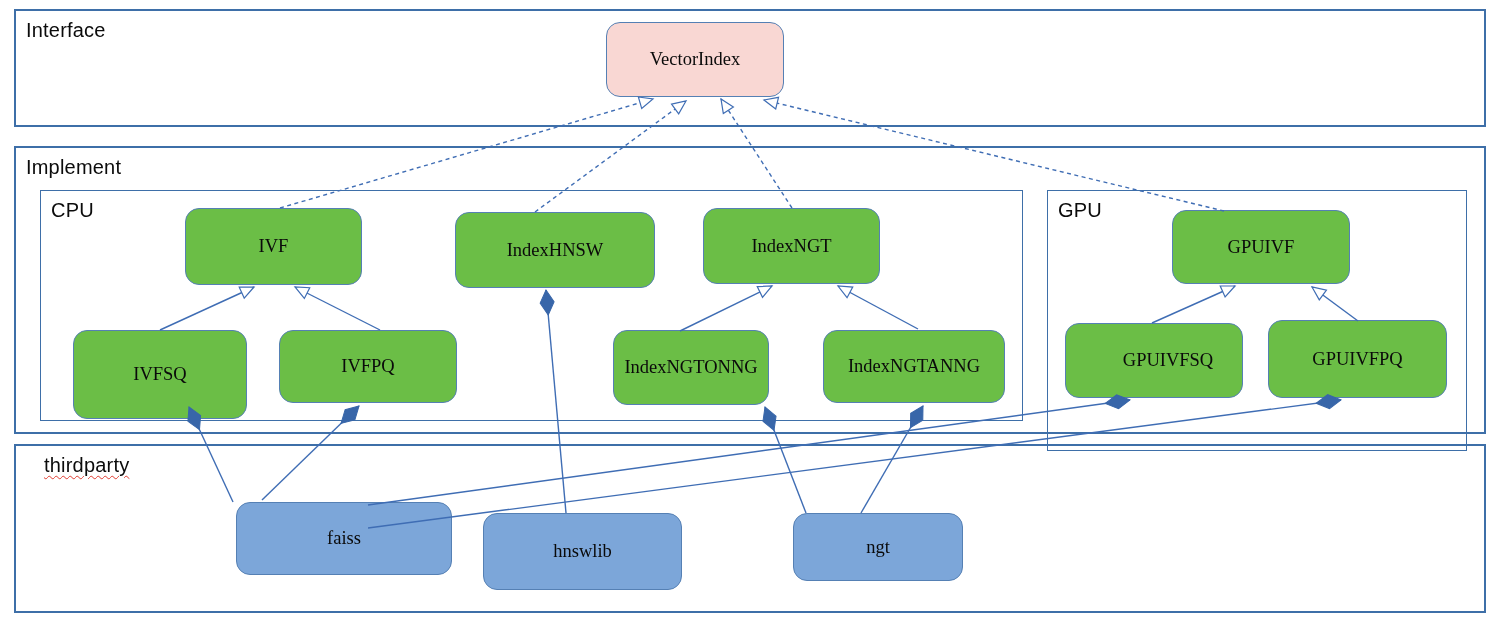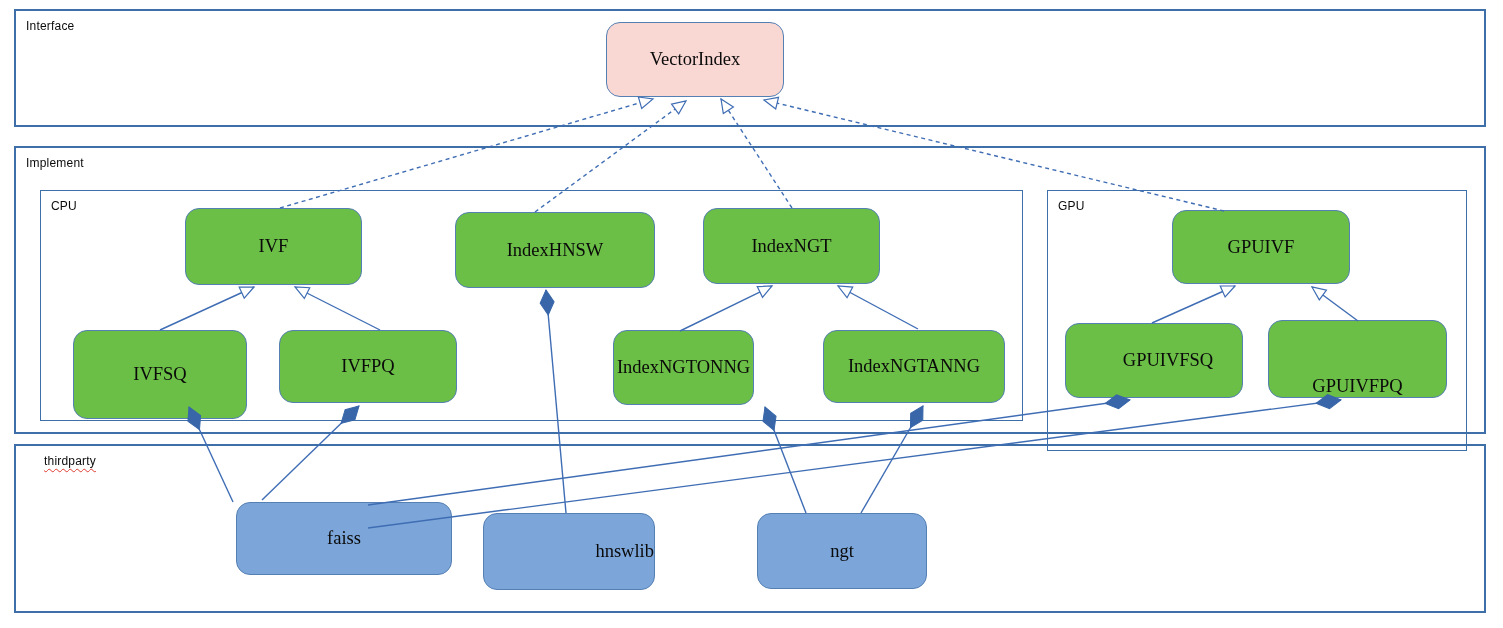--- a/index.html
+++ b/index.html
@@ -13,21 +13,21 @@
   .container{
     position:absolute;
     border:2px solid var(--container-border);
     background:transparent;
     box-sizing:border-box;
   }
   .container.inner{border-width:1.5px;}
   .container-label{
     display:inline-block;
     margin:8px 0 0 10px;
-    font-size:12px;
+    font-size:20px;
     color:#0b0b0b;
     letter-spacing:0.2px;
   }
   .container-label.squiggle{
     text-decoration:underline wavy var(--spell-red);
     text-decoration-thickness:1px;
     text-underline-offset:3px;
     margin-left:28px;
   }
   .node{
@@ -98,37 +98,37 @@
     </div>
     <div class="node implementation" style="left: 703px; top: 208px; width: 177px; height: 76px;">
       <span>IndexNGT</span>
     </div>
     <div class="node implementation" style="left: 73px; top: 330px; width: 174px; height: 89px;">
       <span>IVFSQ</span>
     </div>
     <div class="node implementation" style="left: 279px; top: 330px; width: 178px; height: 73px;">
       <span>IVFPQ</span>
     </div>
-    <div class="node implementation" style="left: 613px; top: 330px; width: 141px; height: 75px;">
+    <div class="node implementation" style="left: 613px; top: 330px; width: 156px; height: 75px;">
       <span>IndexNGTONNG</span>
     </div>
     <div class="node implementation" style="left: 823px; top: 330px; width: 182px; height: 73px;">
       <span>IndexNGTANNG</span>
     </div>
     <div class="node implementation" style="left: 1172px; top: 210px; width: 178px; height: 74px;">
       <span>GPUIVF</span>
     </div>
     <div class="node implementation" style="left: 1065px; top: 323px; width: 178px; height: 75px; padding-left: 28px;">
       <span>GPUIVFSQ</span>
     </div>
-    <div class="node implementation" style="left: 1268px; top: 320px; width: 179px; height: 78px; align-items: flex-end;">
+    <div class="node implementation" style="left: 1268px; top: 320px; width: 179px; height: 78px;">
       <span>GPUIVFPQ</span>
     </div>
     <div class="node library" style="left: 188px; top: 502px; width: 216px; height: 73px; margin-left: 48px;">
       <span>faiss</span>
     </div>
-    <div class="node library" style="left: 483px; top: 513px; width: 172px; height: 77px; justify-content: flex-end;">
+    <div class="node library" style="left: 483px; top: 513px; width: 199px; height: 77px;">
       <span>hnswlib</span>
     </div>
-    <div class="node library" style="left: 757px; top: 513px; width: 170px; height: 76px; justify-content: center;">
+    <div class="node library" style="left: 793px; top: 513px; width: 170px; height: 68px; justify-content: center;">
       <span>ngt</span>
     </div>
   </div>
 
 </body></html>

